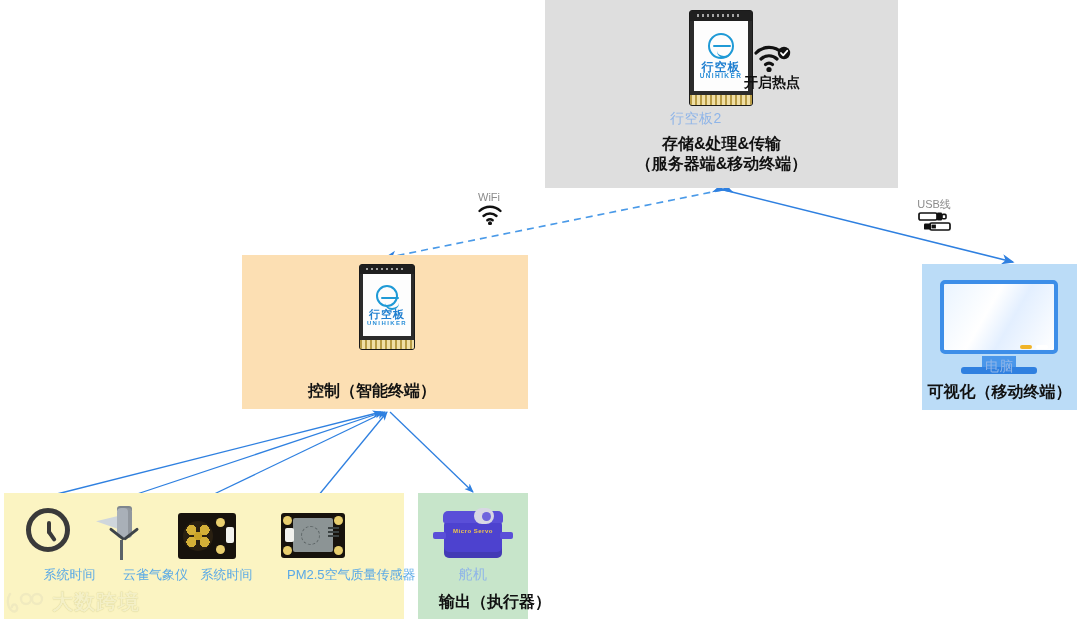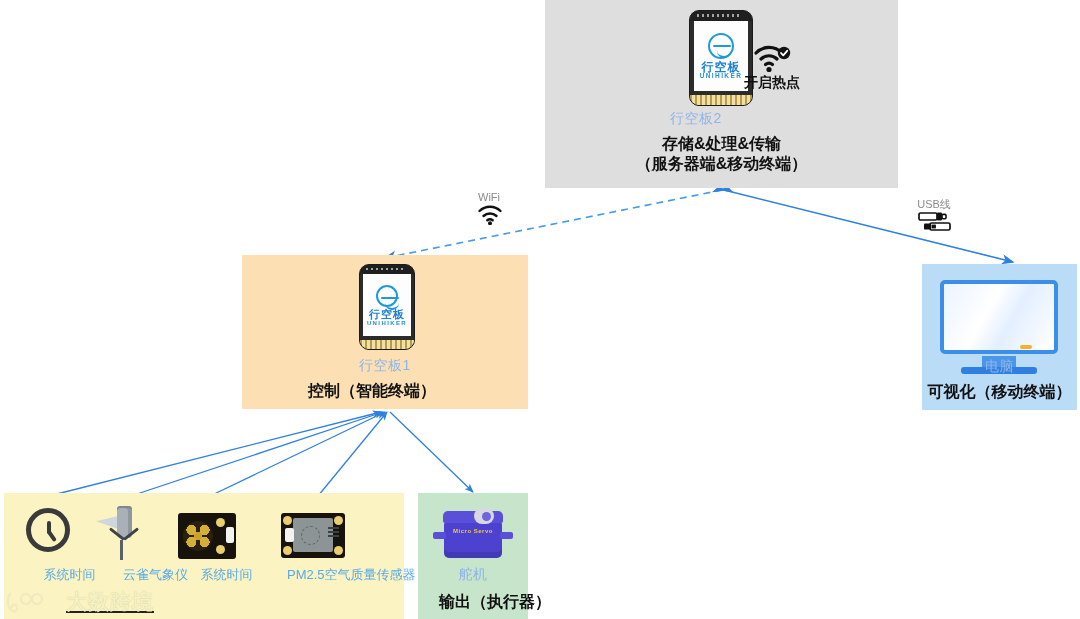--- a/index.html
+++ b/index.html
@@ -38,21 +38,21 @@
     font-family:"Liberation Sans","DejaVu Sans",sans-serif;
   }
   .sensor-name {
     position:absolute; color:#5aa9e6; font-size:13px; text-align:center;
     white-space:nowrap;
     font-family:"Liberation Sans","DejaVu Sans",sans-serif;
     padding-left:39px;
   }
 
   
-  .board { position:absolute; background:#2b2b2b; border-radius:10px;
+  .board { position:absolute; background:#2b2b2b; border-radius:3px;
            border:1px solid #1a1a1a; overflow:hidden; }
   .board .statusbar { height:11%; background:#1f1f1f; position:relative; }
   .board .statusbar::after{
     content:""; position:absolute; left:12%; top:32%; width:72%; height:26%;
     background:repeating-linear-gradient(90deg,#cfcfcf 0 2px,transparent 2px 5px);
     opacity:.75;
   }
   .board .screen { position:absolute; left:6%; top:11%; width:88%; height:74%;
                    background:#fdfdfd; display:flex; align-items:center; justify-content:center; }
   .board .pins { position:absolute; left:0; bottom:0; width:100%; height:11%;
@@ -131,21 +131,21 @@
   .ws-leg3 { position:absolute; left:24px; top:34px; width:3px; height:20px; background:#5a6268; }
 
   
   .wifi-black { position:absolute; }
   .wifi-gray { position:absolute; }
 
   
   .usb-glyph { position:absolute; }
 
   
-  #watermark { position:absolute; left:6px; top:588px; display:flex; align-items:center; gap:20px; opacity:.85;text-decoration:underline; }
+  #watermark { position:absolute; left:6px; top:588px; display:flex; align-items:center; gap:6px; opacity:.85; }
   .wm-logo { position:relative; width:40px; height:22px; }
   .wm-text { color:#f3f0c8; font-size:21px; font-weight:bold; letter-spacing:1px;
              text-shadow: 0 0 1px rgba(180,170,80,.8);
              font-family:"Liberation Sans","DejaVu Sans",sans-serif; }
   .hotspot-text { position:absolute; color:#111; font-weight:bold; font-size:14px; white-space:nowrap;
                   font-family:"Liberation Sans","DejaVu Sans",sans-serif; }
 </style>
 </head>
 <body>
 
@@ -226,21 +226,20 @@
     <div class="screen">
       <div class="logo-wrap">
         <div class="logo-ring" style="width:22px;height:22px;"></div>
         <div class="logo-cn" style="font-size:11px;">行空板</div>
         <div class="logo-en" style="font-size:6px;">UNIHIKER</div>
       </div>
     </div>
     <div class="pins"></div>
   </div>
 
-  <div class="devlabel" style="left:242px; top:357px; width:286px;">行空板1</div>
   <div class="grouptitle" style="left:242px; top:381px; width:260px;">控制（智能终端）</div>
 
   <div class="box" id="box-visual"></div>
 
   <div class="monitor" style="left:940px; top:280px;">
     <div class="mon-screen"></div>
     <div class="mon-base-neck"></div>
     <div class="mon-base"></div>
     <div class="mon-dot1"></div>
     <div class="mon-dot2"></div>

